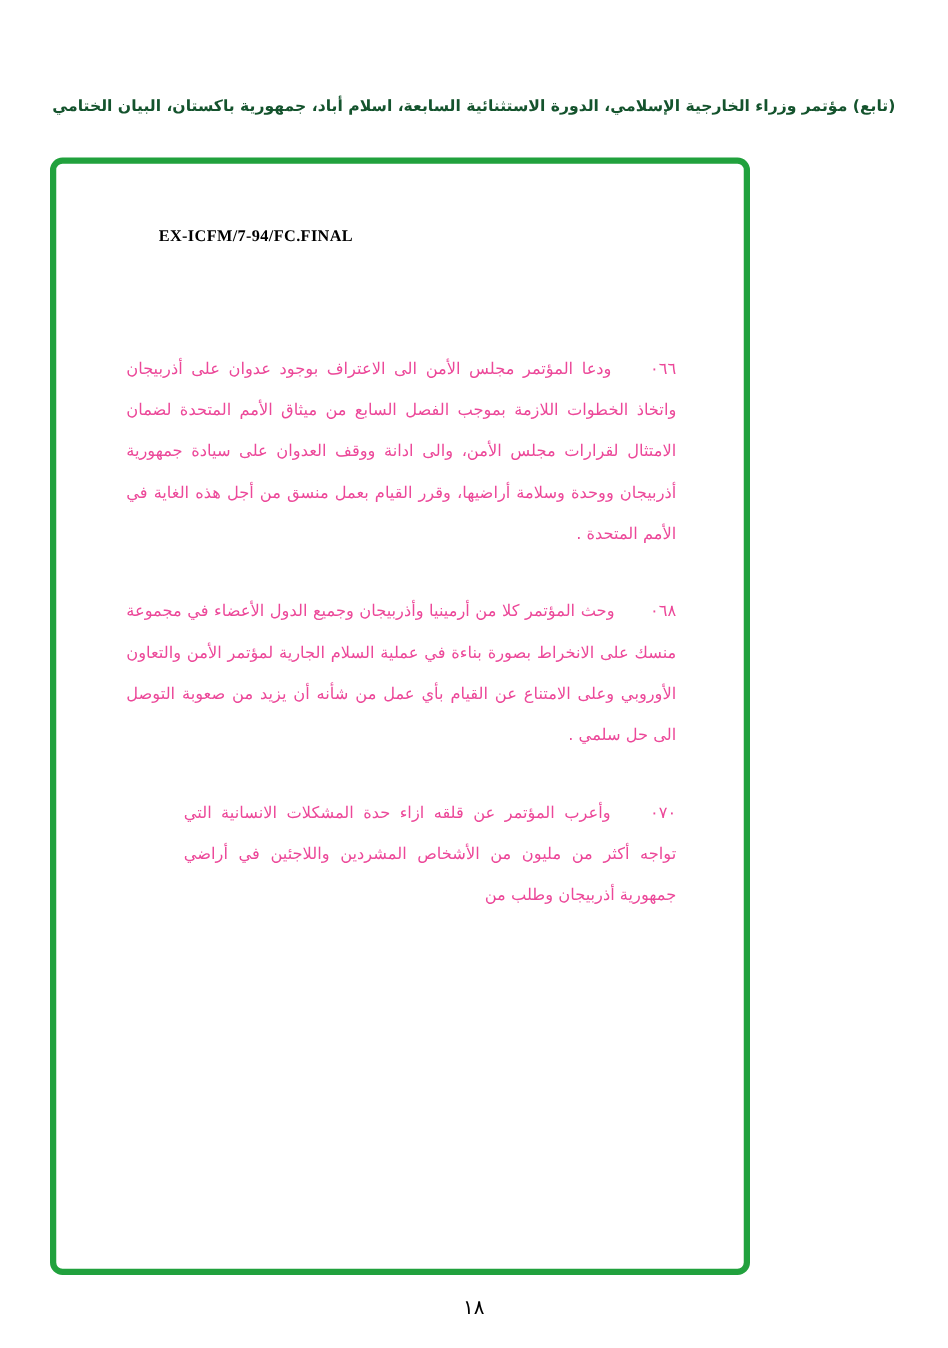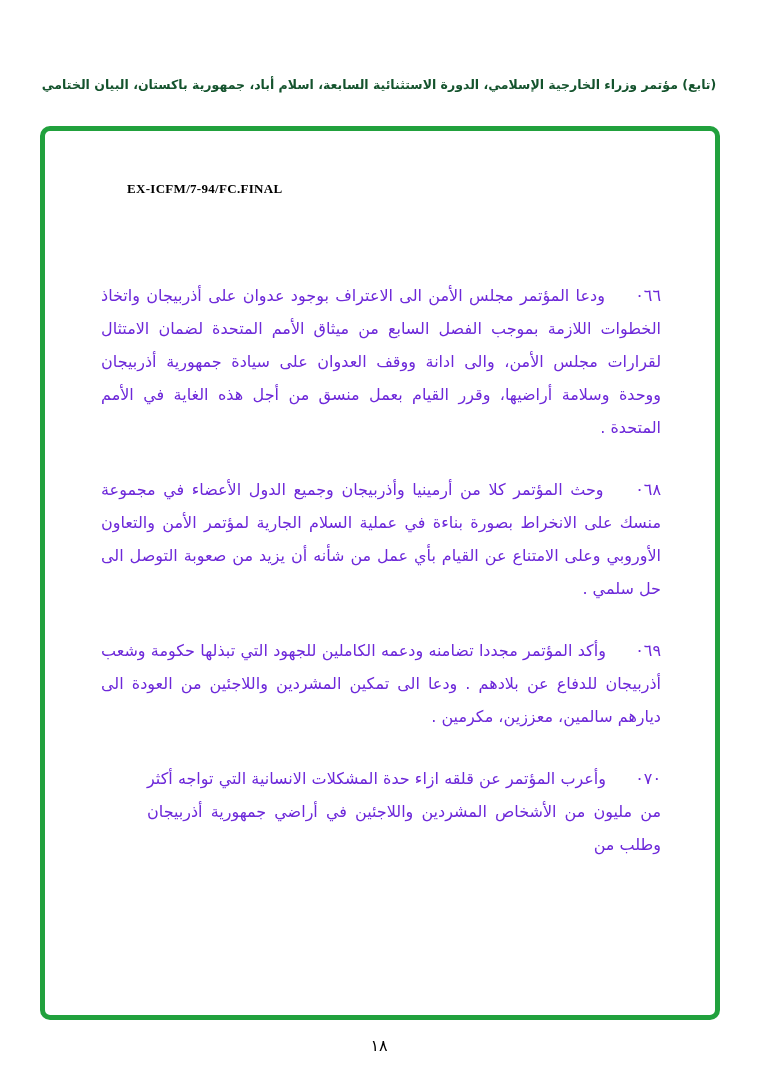--- a/index.html
+++ b/index.html
@@ -21,21 +21,21 @@
     direction: rtl;
     font-weight: bold;
     font-size: 12.5px;
     line-height: 18px;
     color: #14532d;
   }
   .content-frame {
     position: absolute;
     left: 40px;
     top: 126px;
-    width: 680px;
+    width: 560px;
     height: 894px;
     border: 5px solid var(--frame-green, #21a13d);
     border-radius: 10px;
     background: #ffffff;
   }
   .ref-code {
     position: absolute;
     top: 50px;
     left: 82px;
     font-family: "Liberation Serif", "DejaVu Serif", serif;
@@ -47,24 +47,24 @@
   .paragraphs {
     position: absolute;
     top: 148px;
     left: 56px;
     right: 54px;
   }
   .para {
     direction: rtl;
     unicode-bidi: embed;
     text-align: justify;
-    font-size: 16px;
+    font-size: 13px;
     line-height: 33px;
     margin-bottom: 29px;
-    color: #6d28d9;
+    color: #ec4899;
   }
   .para:last-child { margin-bottom: 0; margin-left: 46px; }
   .para-num {
     margin-left: 24px;
     white-space: nowrap;
   }
   .page-number {
     position: absolute;
     left: 0;
     right: 0;
@@ -90,24 +90,20 @@
       <span class="para-num">٠٦٦</span>
       <span class="para-text">ودعا المؤتمر مجلس الأمن الى الاعتراف بوجود عدوان على أذربيجان واتخاذ الخطوات اللازمة بموجب الفصل السابع من ميثاق الأمم المتحدة لضمان الامتثال لقرارات مجلس الأمن، والى ادانة ووقف العدوان على سيادة جمهورية أذربيجان ووحدة وسلامة أراضيها، وقرر القيام بعمل منسق من أجل هذه الغاية في الأمم المتحدة .</span>
     </p>
 
 
     <p class="para">
       <span class="para-num">٠٦٨</span>
       <span class="para-text">وحث المؤتمر كلا من أرمينيا وأذربيجان وجميع الدول الأعضاء في مجموعة منسك على الانخراط بصورة بناءة في عملية السلام الجارية لمؤتمر الأمن والتعاون الأوروبي وعلى الامتناع عن القيام بأي عمل من شأنه أن يزيد من صعوبة التوصل الى حل سلمي .</span>
     </p>
 
-    <p class="para">
-      <span class="para-num">٠٦٩</span>
-      <span class="para-text">وأكد المؤتمر مجددا تضامنه ودعمه الكاملين للجهود التي تبذلها حكومة وشعب أذربيجان للدفاع عن بلادهم . ودعا الى تمكين المشردين واللاجئين من العودة الى ديارهم سالمين، معززين، مكرمين .</span>
-    </p>
 
     <p class="para">
       <span class="para-num">٠٧٠</span>
       <span class="para-text">وأعرب المؤتمر عن قلقه ازاء حدة المشكلات الانسانية التي تواجه أكثر من مليون من الأشخاص المشردين واللاجئين في أراضي جمهورية أذربيجان وطلب من</span>
     </p>
 
   </div>
 </div>
 
 <div class="page-number">١٨</div>

